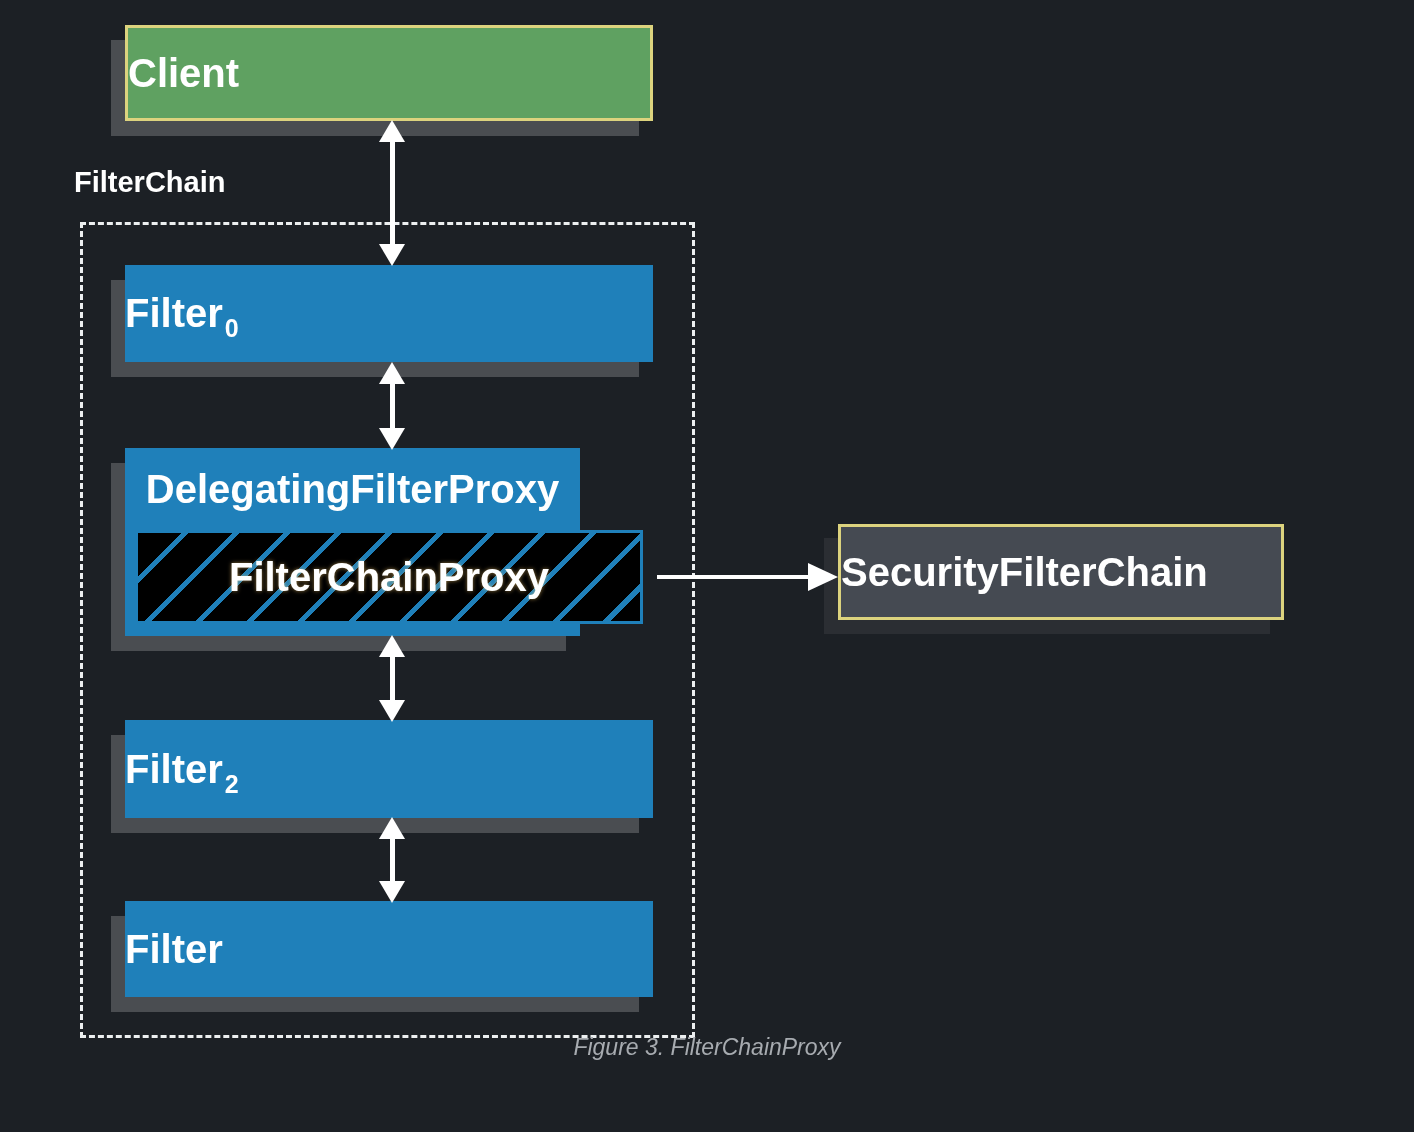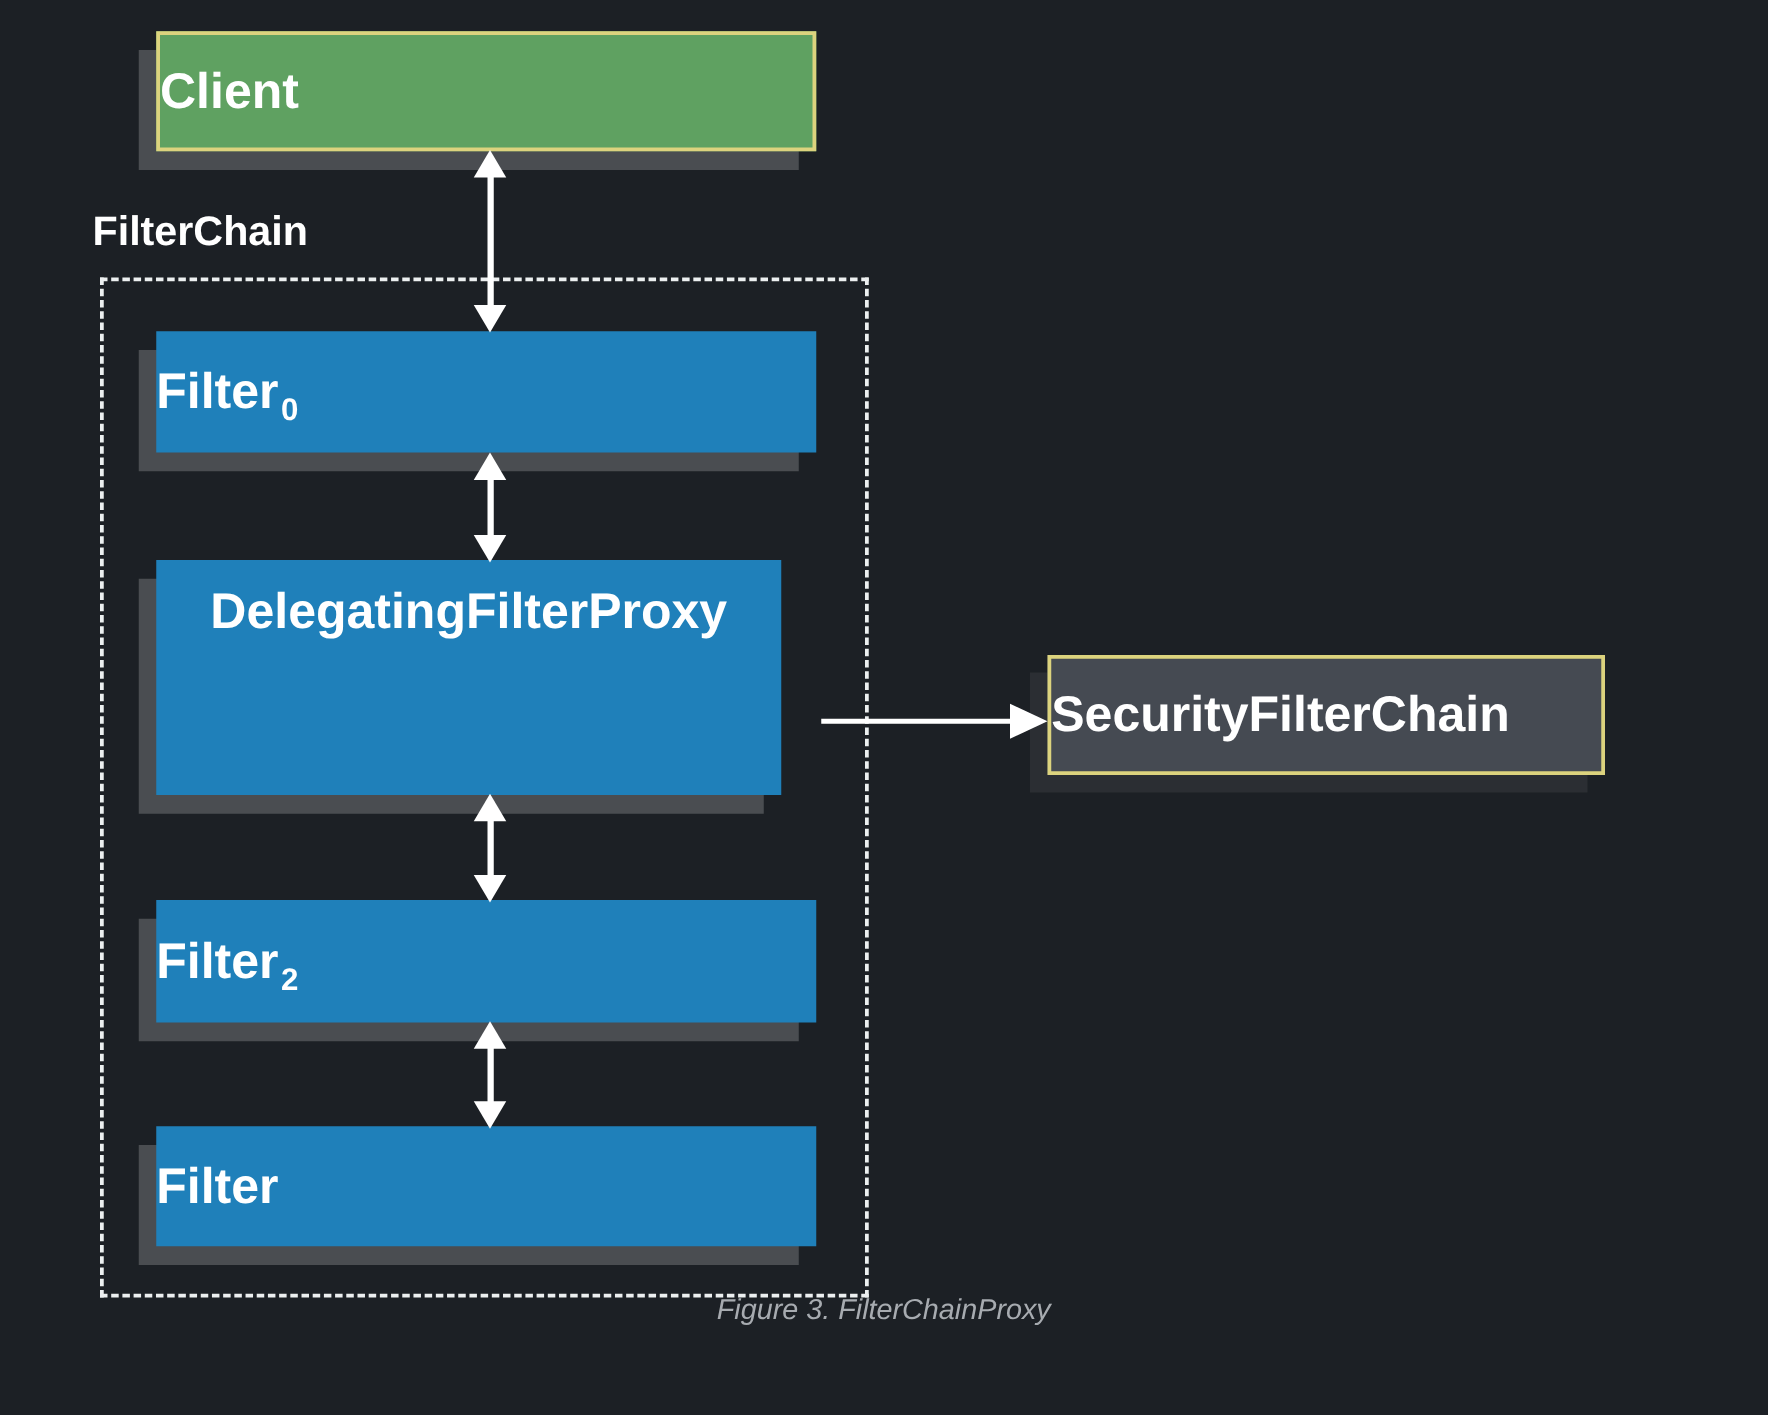--- a/index.html
+++ b/index.html
@@ -50,38 +50,38 @@
     font-size: 25px;
     font-weight: bold;
     position: relative;
     top: 15px;
     margin-left: 2px;
   }
   .group-label {
     position: absolute;
     left: 74px;
     top: 166px;
-    font-size: 33px;
+    font-size: 29px;
     font-weight: bold;
     color: var(--text);
   }
   .dashed {
     position: absolute;
     left: 80px;
     top: 222px;
     width: 615px;
     height: 816px;
     border: 3px dashed var(--dashed-border);
   }
   
   .compound {
     position: absolute;
     left: 125px;
     top: 448px;
-    width: 500px;
+    width: 455px;
     height: 188px;
     background: var(--node-blue);
     box-shadow: -14px 15px 0 var(--shadow);
   }
   .compound .title {
     height: 82px;
     display: flex;
     align-items: center;
     justify-content: center;
     color: var(--text);
@@ -168,20 +168,23 @@
 
   <div class="dashed"></div>
 
   <div class="box blue" style="left:125px; top:265px; width:528px; height:97px;">
     <span>Filter</span>
     <span class="sub">0</span>
   </div>
 
   <div class="compound">
     <div class="title">DelegatingFilterProxy</div>
+    <div class="hatch-box">
+      <span>FilterChainProxy</span>
+    </div>
   </div>
 
   <div class="box blue" style="left:125px; top:720px; width:528px; height:98px;">
     <span>Filter</span>
     <span class="sub">2</span>
   </div>
 
   <div class="box blue" style="left:125px; top:901px; width:528px; height:96px;">
     <span>Filter</span>
   </div>

